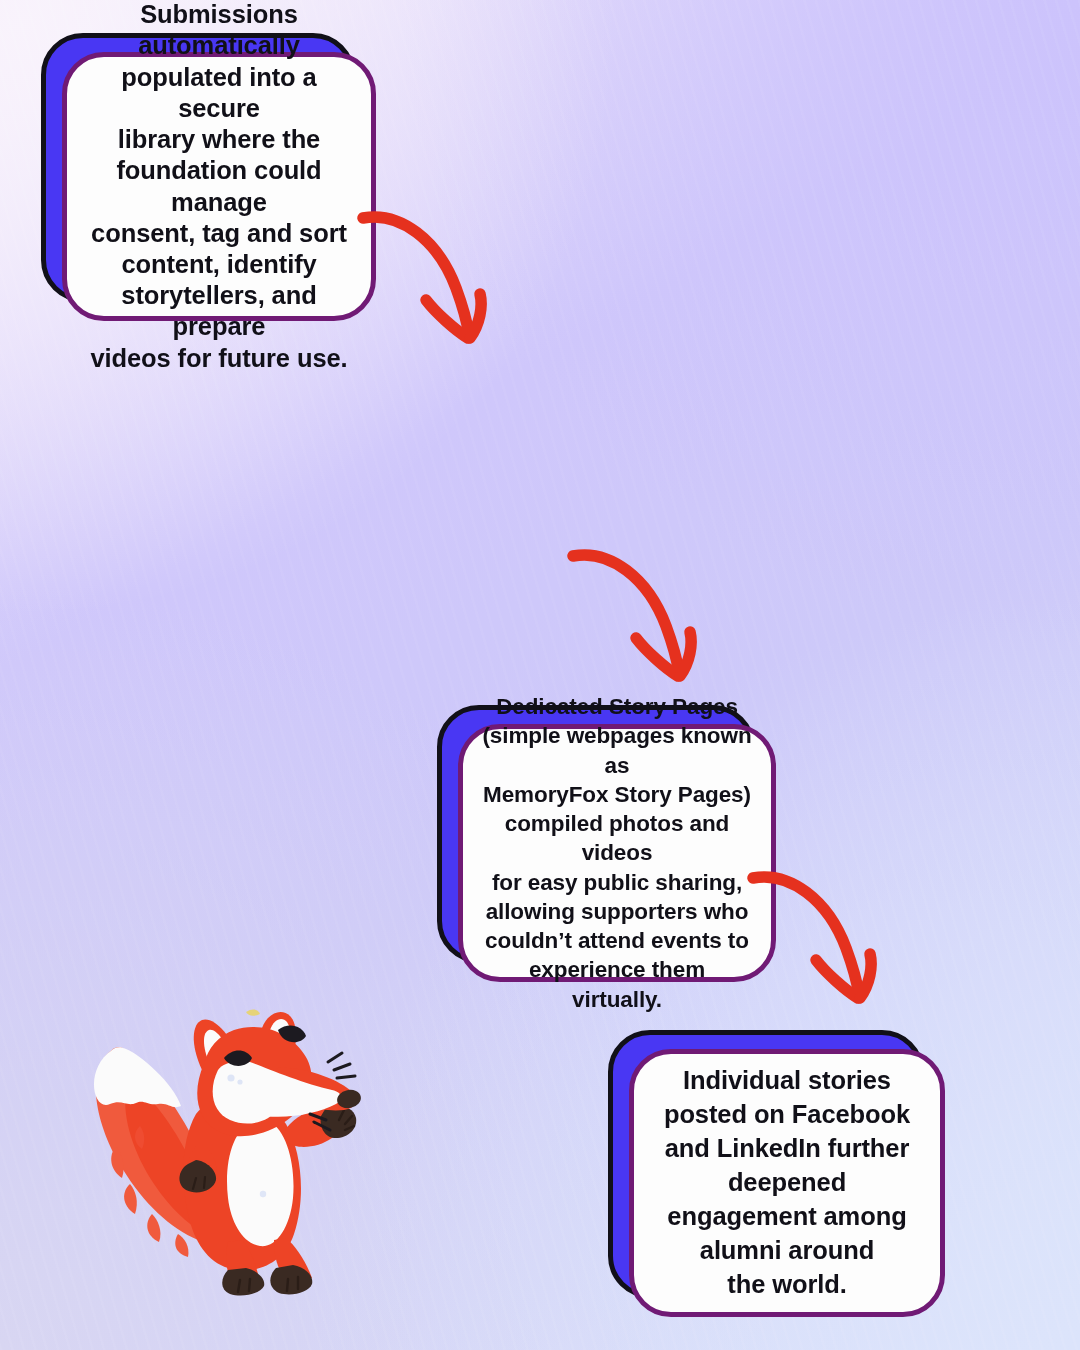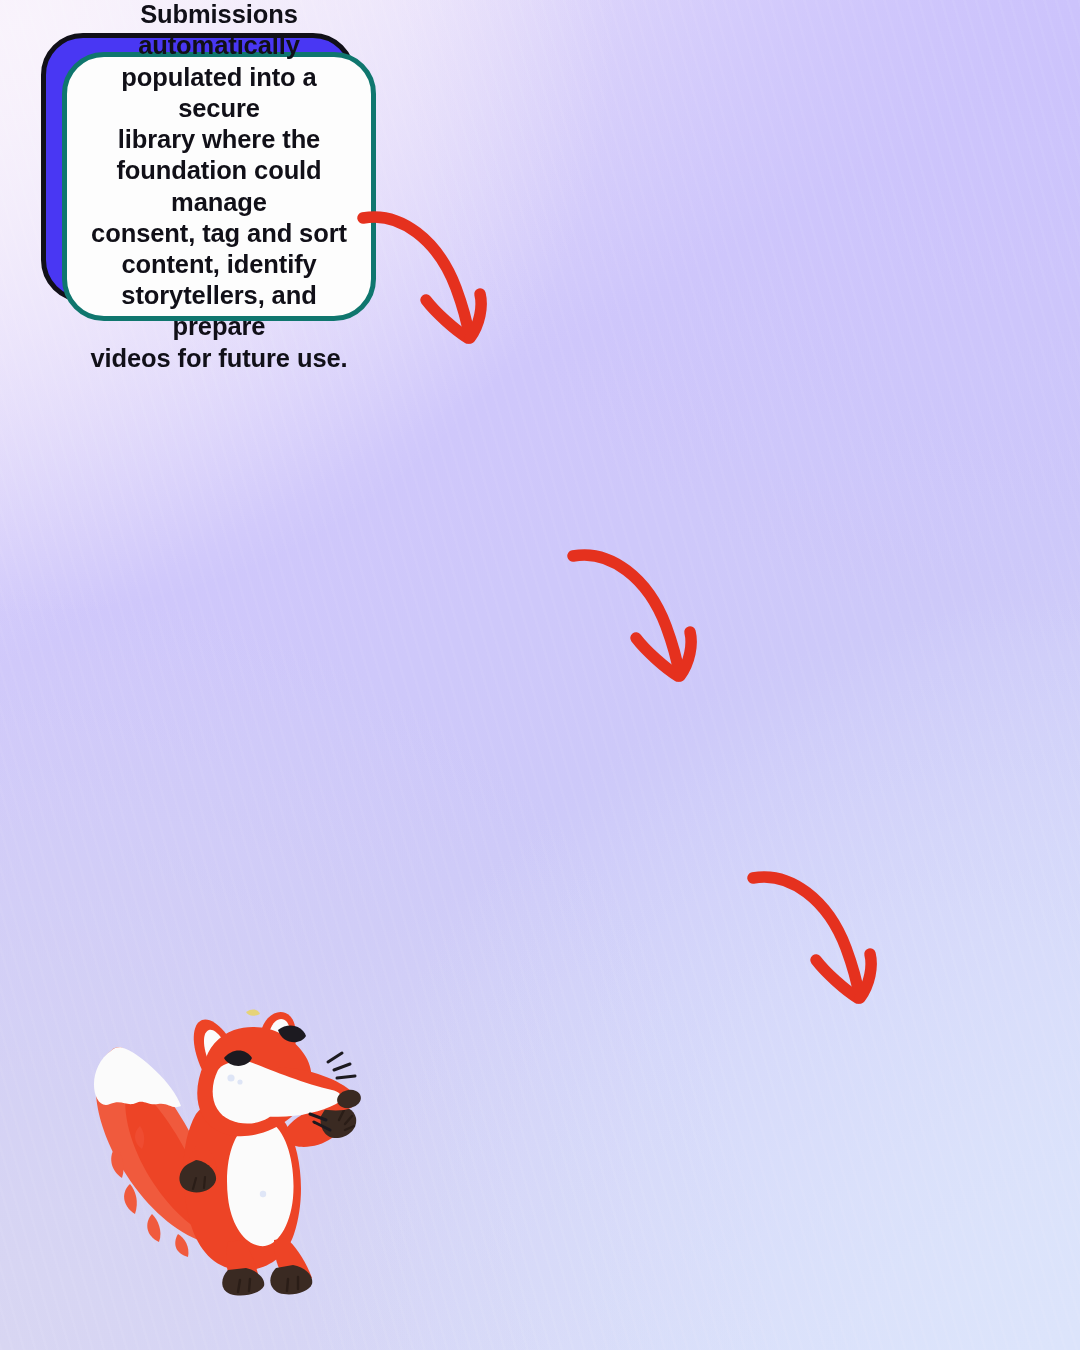--- a/index.html
+++ b/index.html
@@ -48,21 +48,21 @@
     background: var(--accent, #4937f3);
     border: 5px solid #111018;
     border-radius: 42px;
   }
 
   .card-face {
     position: absolute;
     left: 21px; top: 19px;
     width: 100%; height: 100%;
     background: #fdfdfd;
-    border: 5px solid #0f766e;
+    border: 5px solid #701a75;
     border-radius: 42px;
     display: flex;
     align-items: center;
     justify-content: center;
     padding: 10px 18px;
   }
 
   .card-text {
     text-align: center;
     color: #111018;
@@ -128,31 +128,56 @@
   <div class="arrow" id="arrow-2">
     <svg viewBox="0 0 160 160" width="160" height="160" aria-hidden="true">
       <g fill="none" stroke="#e5311e" stroke-width="11.5" stroke-linecap="round" stroke-linejoin="round">
         <path d="M11 22 C 48 15, 86 44, 104 92 C 111 111, 115 126, 117 139"></path>
         <path d="M74 104 C 84 117, 103 134, 116 142"></path>
         <path d="M128 98 C 131 110, 128 128, 118 142"></path>
       </g>
     </svg>
   </div>
 
+  <div class="card-group" id="card-3">
+    <div class="card-shadow" style="background: rgb(73, 55, 243);"></div>
+    <div class="card-face">
+      <div class="card-text">Dedicated Story Pages
+(simple webpages known as
+MemoryFox Story Pages)
+compiled photos and videos
+for easy public sharing,
+allowing supporters who
+couldn’t attend events to
+experience them virtually.</div>
+    </div>
+  </div>
 
   <div class="arrow" id="arrow-3">
     <svg viewBox="0 0 160 160" width="160" height="160" aria-hidden="true">
       <g fill="none" stroke="#e5311e" stroke-width="11.5" stroke-linecap="round" stroke-linejoin="round">
         <path d="M11 22 C 48 15, 86 44, 104 92 C 111 111, 115 126, 117 139"></path>
         <path d="M74 104 C 84 117, 103 134, 116 142"></path>
         <path d="M128 98 C 131 110, 128 128, 118 142"></path>
       </g>
     </svg>
   </div>
 
+  <div class="card-group" id="card-4">
+    <div class="card-shadow" style="background: rgb(73, 55, 243);"></div>
+    <div class="card-face">
+      <div class="card-text">Individual stories
+posted on Facebook
+and LinkedIn further
+deepened
+engagement among
+alumni around
+the world.</div>
+    </div>
+  </div>
 
   <div id="fox">
     <svg viewBox="0 0 290 296" width="290" height="296" aria-hidden="true">
 
       <g>
 
         <path d="M34 44
                  C 6 64, 18 120, 44 162
                  C 66 198, 92 222, 120 234
                  C 140 242, 152 230, 148 212

